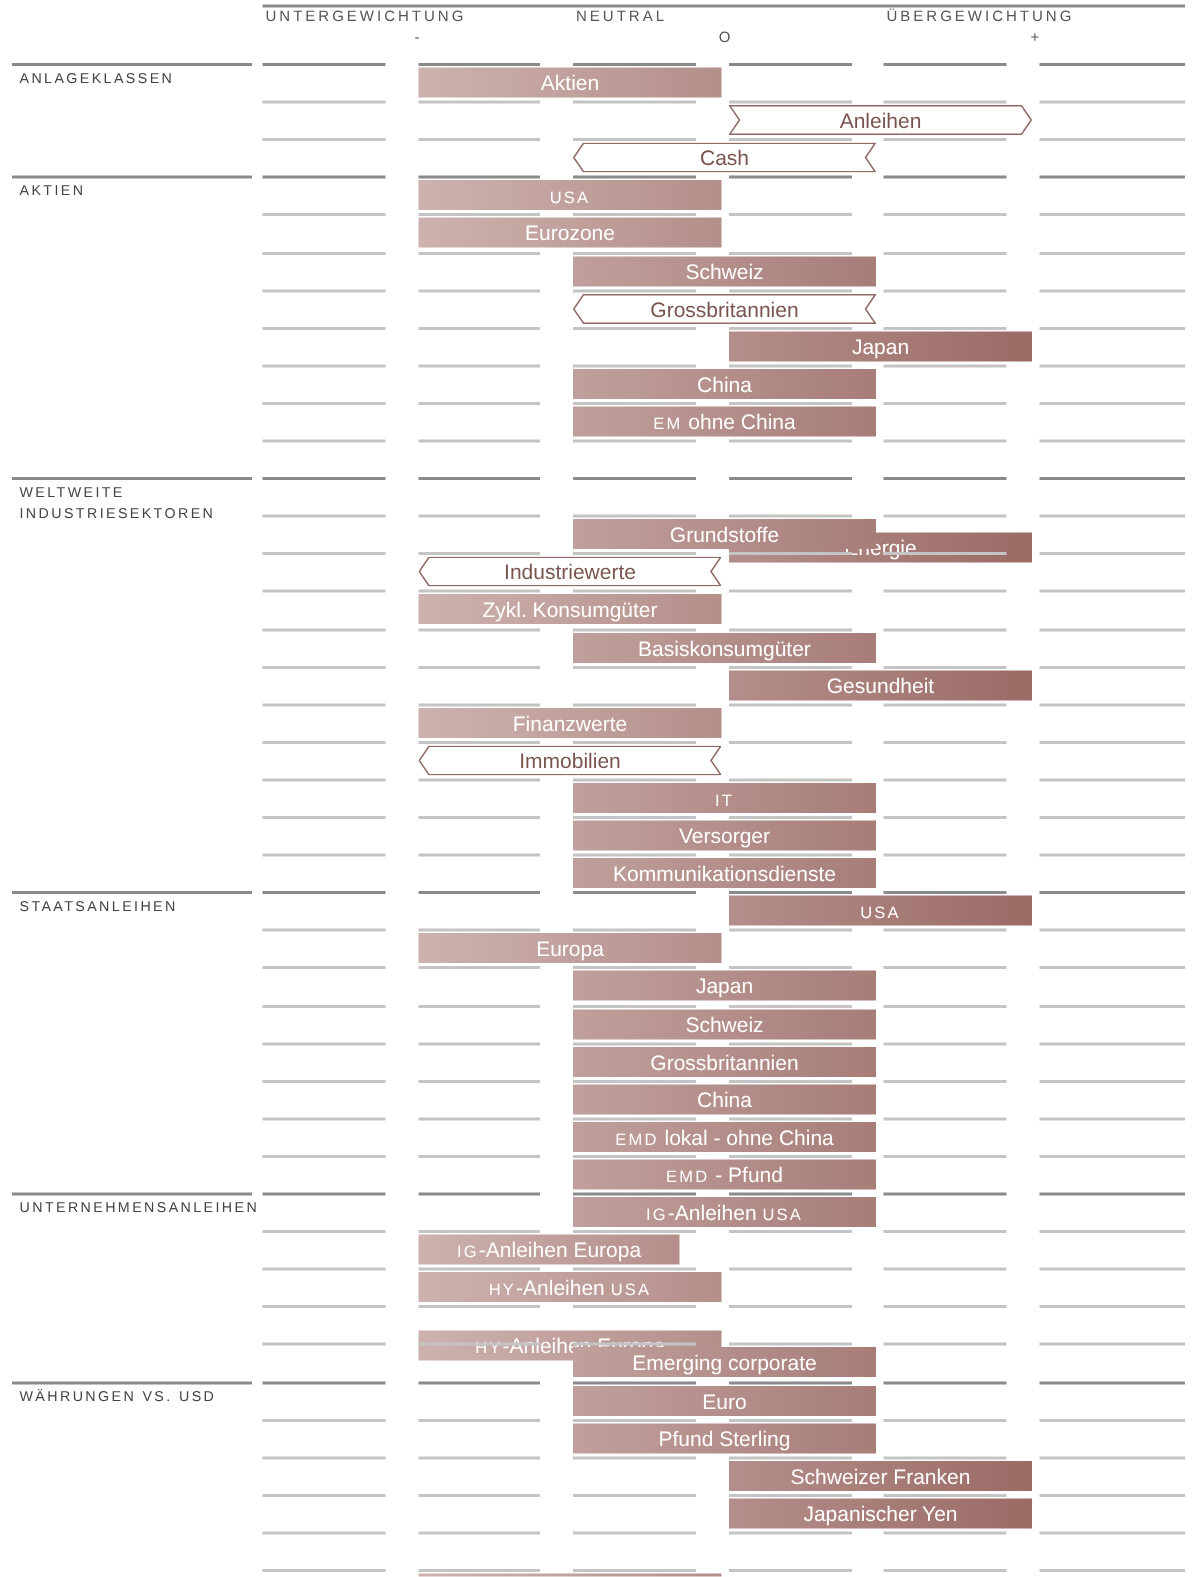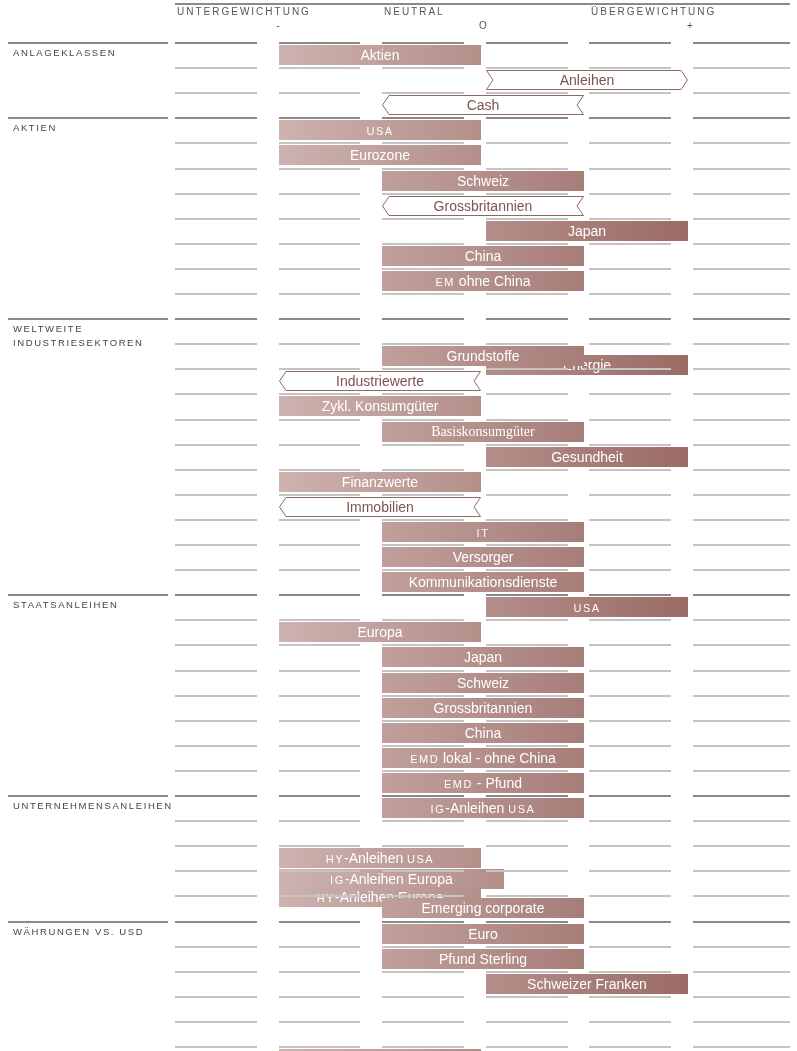--- a/index.html
+++ b/index.html
@@ -144,21 +144,21 @@
     <div class="gl" style="left: 486px; top: 393px; width: 82px;"></div>
     <div class="gl" style="left: 589px; top: 393px; width: 82px;"></div>
     <div class="gl" style="left: 693px; top: 393px; width: 97px;"></div>
     <div class="bar" style="left: 279px; top: 396px; width: 202px; background: linear-gradient(to right, rgb(205, 178, 175), rgb(180, 143, 138));"><span class="lbl">Zykl. Konsumgüter</span></div>
     <div class="gl" style="left: 175px; top: 419px; width: 82px;"></div>
     <div class="gl" style="left: 279px; top: 419px; width: 81px;"></div>
     <div class="gl" style="left: 382px; top: 419px; width: 82px;"></div>
     <div class="gl" style="left: 486px; top: 419px; width: 82px;"></div>
     <div class="gl" style="left: 589px; top: 419px; width: 82px;"></div>
     <div class="gl" style="left: 693px; top: 419px; width: 97px;"></div>
-    <div class="bar" style="left: 382px; top: 422px; width: 202px; background: linear-gradient(to right, rgb(192, 160, 156), rgb(167, 125, 120)); font-family: Liberation Serif, serif;"><span class="lbl">Basiskonsumgüter</span></div>
+    <div class="bar" style="left: 382px; top: 422px; width: 202px; background: linear-gradient(to right, rgb(192, 160, 156), rgb(167, 125, 120));"><span class="lbl">Basiskonsumgüter</span></div>
     <div class="gl" style="left: 175px; top: 444px; width: 82px;"></div>
     <div class="gl" style="left: 279px; top: 444px; width: 81px;"></div>
     <div class="gl" style="left: 382px; top: 444px; width: 82px;"></div>
     <div class="gl" style="left: 486px; top: 444px; width: 82px;"></div>
     <div class="gl" style="left: 589px; top: 444px; width: 82px;"></div>
     <div class="gl" style="left: 693px; top: 444px; width: 97px;"></div>
     <div class="bar" style="left: 486px; top: 447px; width: 202px; background: linear-gradient(to right, rgb(180, 142, 138), rgb(155, 107, 101));"><span class="lbl">Gesundheit</span></div>
     <div class="gl" style="left: 175px; top: 469px; width: 82px;"></div>
     <div class="gl" style="left: 279px; top: 469px; width: 81px;"></div>
     <div class="gl" style="left: 382px; top: 469px; width: 82px;"></div>
@@ -262,21 +262,21 @@
     <div class="gl sec" style="left: 589px; top: 795px; width: 82px;"></div>
     <div class="gl sec" style="left: 693px; top: 795px; width: 97px;"></div>
     <div class="sec-label" style="top: 799px; width: 165px;">Unternehmensanleihen</div>
     <div class="bar" style="left: 382px; top: 798px; width: 202px; background: linear-gradient(to right, rgb(192, 160, 156), rgb(167, 125, 120));"><span class="lbl"><span class="sc">IG</span><span style="white-space: pre;">-Anleihen </span><span class="sc">USA</span></span></div>
     <div class="gl" style="left: 175px; top: 820px; width: 82px;"></div>
     <div class="gl" style="left: 279px; top: 820px; width: 81px;"></div>
     <div class="gl" style="left: 382px; top: 820px; width: 82px;"></div>
     <div class="gl" style="left: 486px; top: 820px; width: 82px;"></div>
     <div class="gl" style="left: 589px; top: 820px; width: 82px;"></div>
     <div class="gl" style="left: 693px; top: 820px; width: 97px;"></div>
-    <div class="bar" style="left: 279px; top: 823px; width: 225px; background: linear-gradient(to right, rgb(205, 178, 175), rgb(180, 143, 138)); margin-top: 46px;"><span class="lbl"><span class="sc">IG</span><span style="white-space: pre;">-Anleihen Europa</span></span></div>
+    <div class="bar" style="left: 279px; top: 823px; width: 174px; background: linear-gradient(to right, rgb(205, 178, 175), rgb(180, 143, 138));"><span class="lbl"><span class="sc">IG</span><span style="white-space: pre;">-Anleihen Europa</span></span></div>
     <div class="gl" style="left: 175px; top: 845px; width: 82px;"></div>
     <div class="gl" style="left: 279px; top: 845px; width: 81px;"></div>
     <div class="gl" style="left: 382px; top: 845px; width: 82px;"></div>
     <div class="gl" style="left: 486px; top: 845px; width: 82px;"></div>
     <div class="gl" style="left: 589px; top: 845px; width: 82px;"></div>
     <div class="gl" style="left: 693px; top: 845px; width: 97px;"></div>
     <div class="bar" style="left: 279px; top: 848px; width: 202px; background: linear-gradient(to right, rgb(205, 178, 175), rgb(180, 143, 138));"><span class="lbl"><span class="sc">HY</span><span style="white-space: pre;">-Anleihen </span><span class="sc">USA</span></span></div>
     <div class="gl" style="left: 175px; top: 870px; width: 82px;"></div>
     <div class="gl" style="left: 279px; top: 870px; width: 81px;"></div>
     <div class="gl" style="left: 382px; top: 870px; width: 82px;"></div>
@@ -313,20 +313,21 @@
     <div class="gl" style="left: 486px; top: 971px; width: 82px;"></div>
     <div class="gl" style="left: 589px; top: 971px; width: 82px;"></div>
     <div class="gl" style="left: 693px; top: 971px; width: 97px;"></div>
     <div class="bar" style="left: 486px; top: 974px; width: 202px; background: linear-gradient(to right, rgb(180, 142, 138), rgb(155, 107, 101));"><span class="lbl">Schweizer Franken</span></div>
     <div class="gl" style="left: 175px; top: 996px; width: 82px;"></div>
     <div class="gl" style="left: 279px; top: 996px; width: 81px;"></div>
     <div class="gl" style="left: 382px; top: 996px; width: 82px;"></div>
     <div class="gl" style="left: 486px; top: 996px; width: 82px;"></div>
     <div class="gl" style="left: 589px; top: 996px; width: 82px;"></div>
     <div class="gl" style="left: 693px; top: 996px; width: 97px;"></div>
+    <div class="bar" style="left: 486px; top: 999px; width: 202px; background: linear-gradient(to right, rgb(180, 142, 138), rgb(155, 107, 101));"><span class="lbl">Japanischer Yen</span></div>
     <div class="gl" style="left: 175px; top: 1021px; width: 82px;"></div>
     <div class="gl" style="left: 279px; top: 1021px; width: 81px;"></div>
     <div class="gl" style="left: 382px; top: 1021px; width: 82px;"></div>
     <div class="gl" style="left: 486px; top: 1021px; width: 82px;"></div>
     <div class="gl" style="left: 589px; top: 1021px; width: 82px;"></div>
     <div class="gl" style="left: 693px; top: 1021px; width: 97px;"></div>
     <div class="bar" style="left: 486px; top: 1024px; width: 202px; background: linear-gradient(to right, rgb(180, 142, 138), rgb(155, 107, 101)); margin-top: 44px;"><span class="lbl">Gold</span></div>
     <div class="gl" style="left: 175px; top: 1046px; width: 82px;"></div>
     <div class="gl" style="left: 279px; top: 1046px; width: 81px;"></div>
     <div class="gl" style="left: 382px; top: 1046px; width: 82px;"></div>

